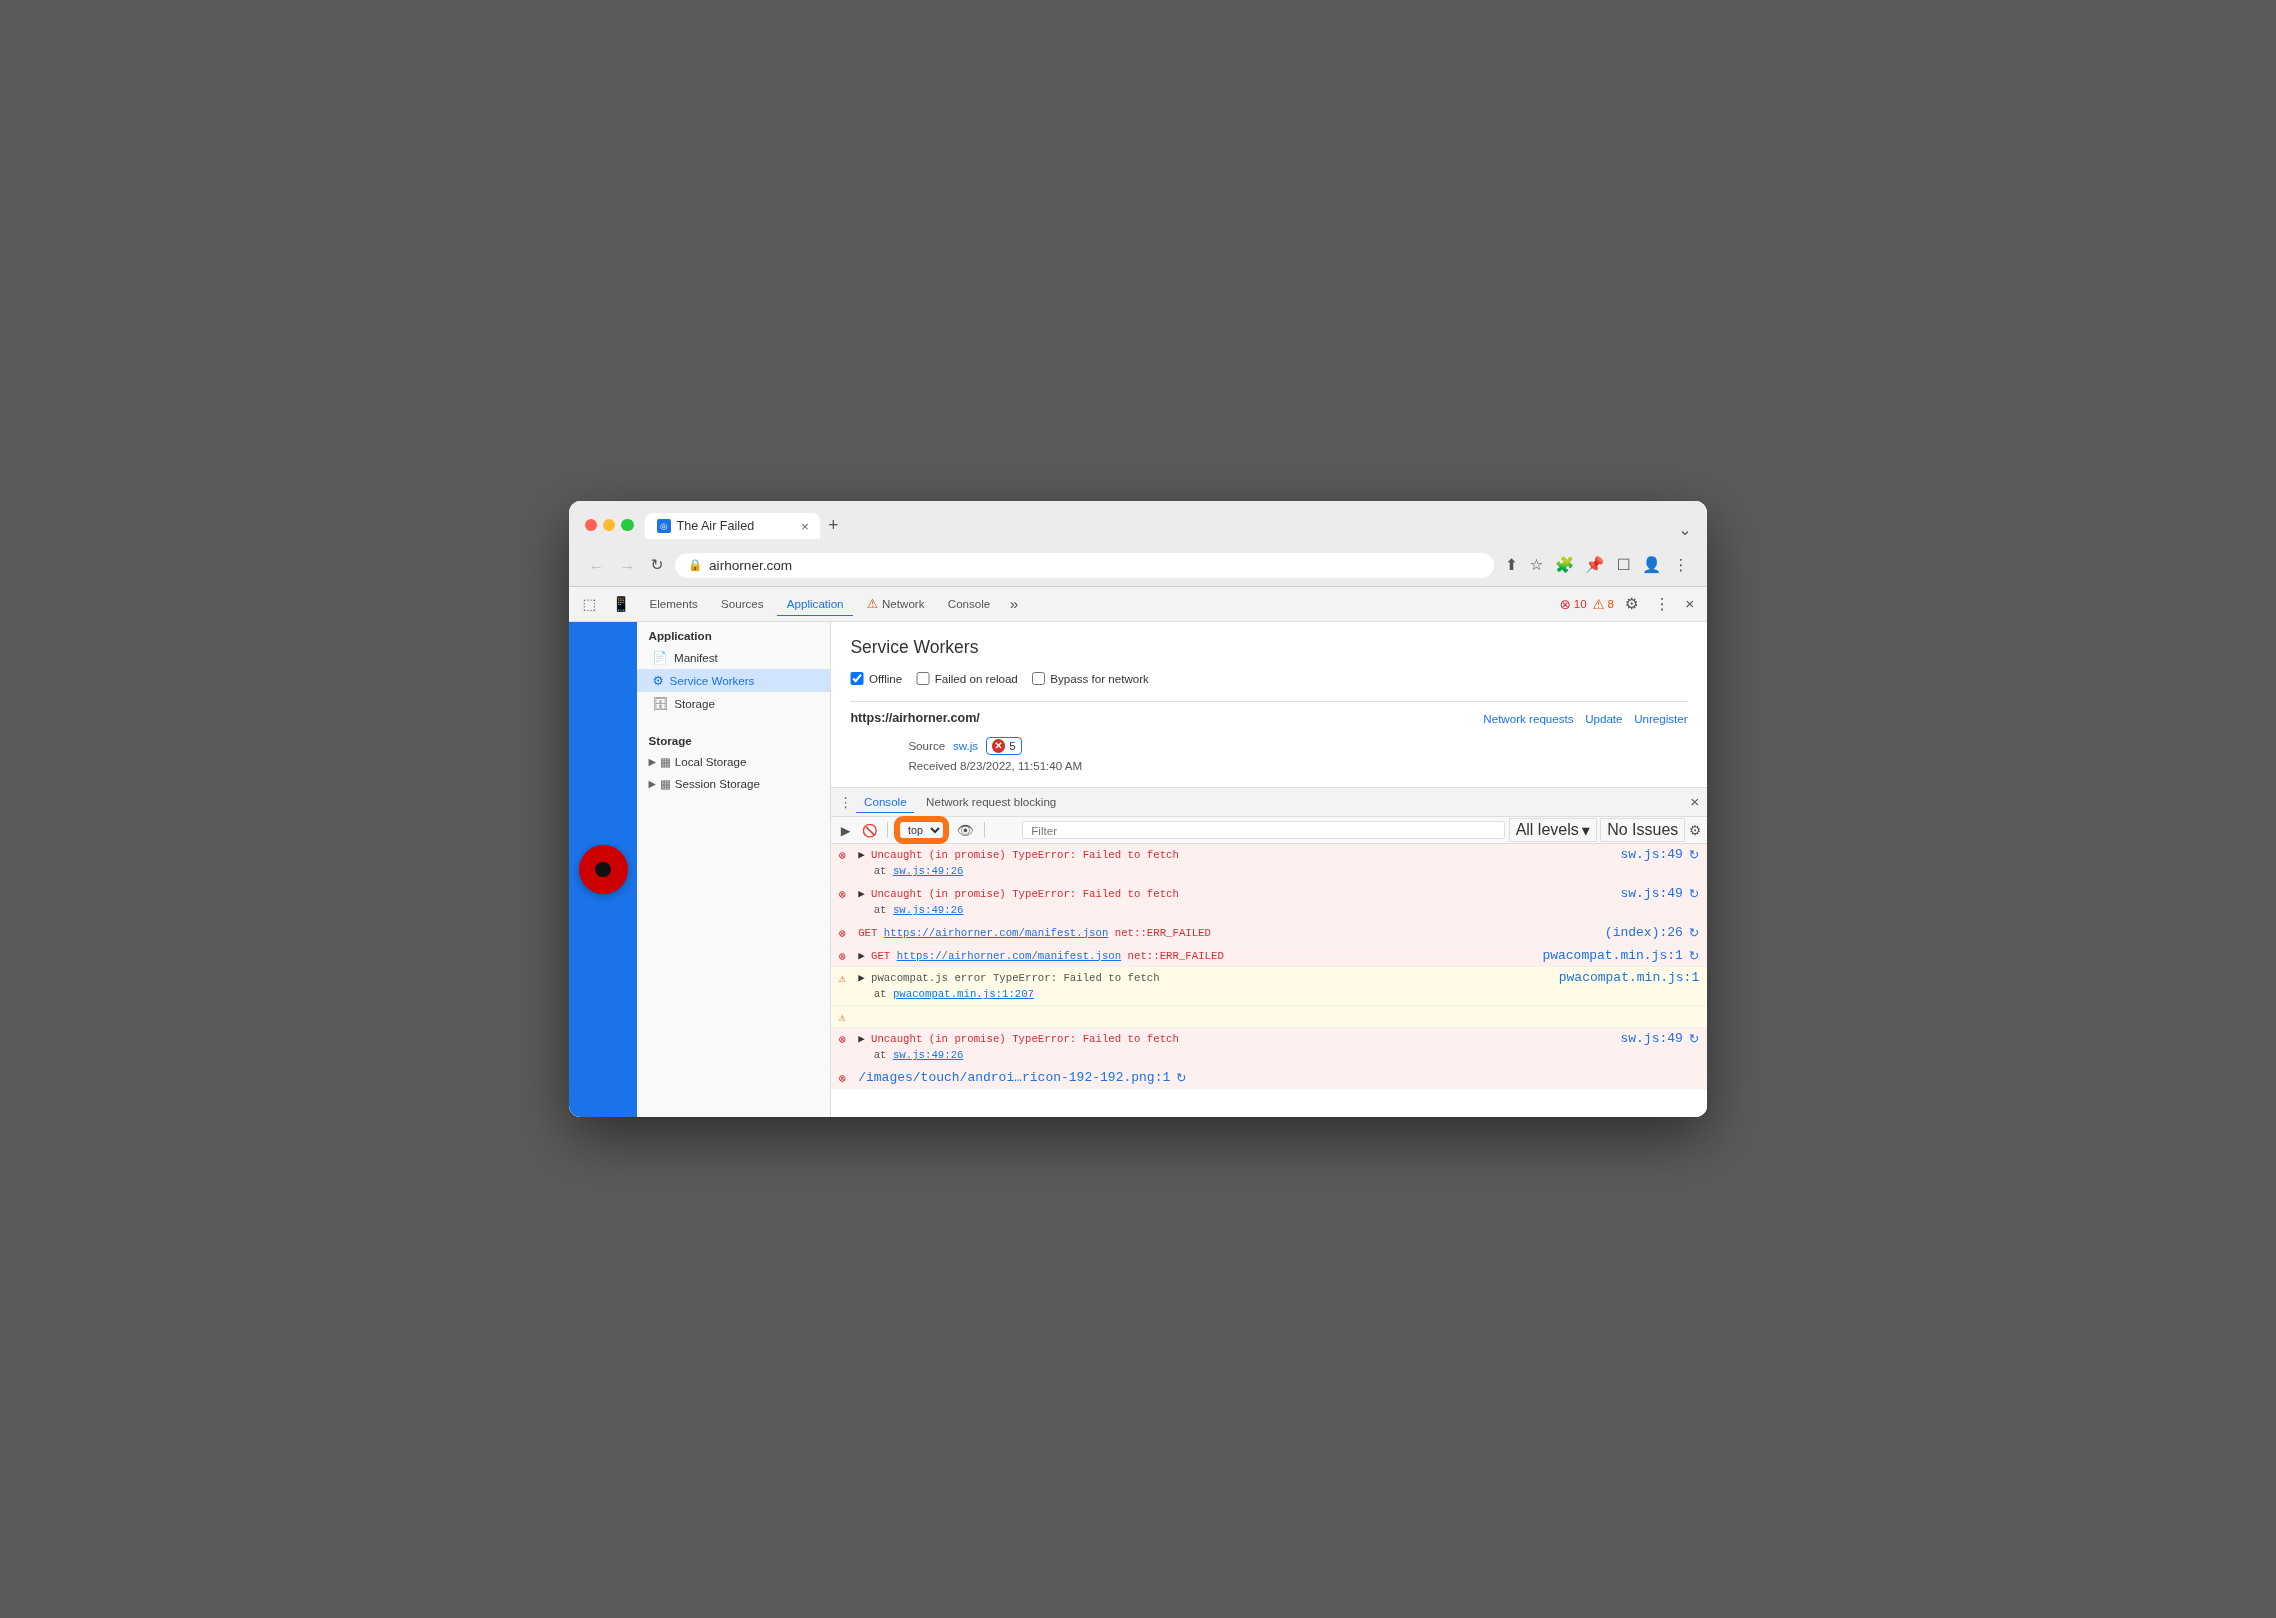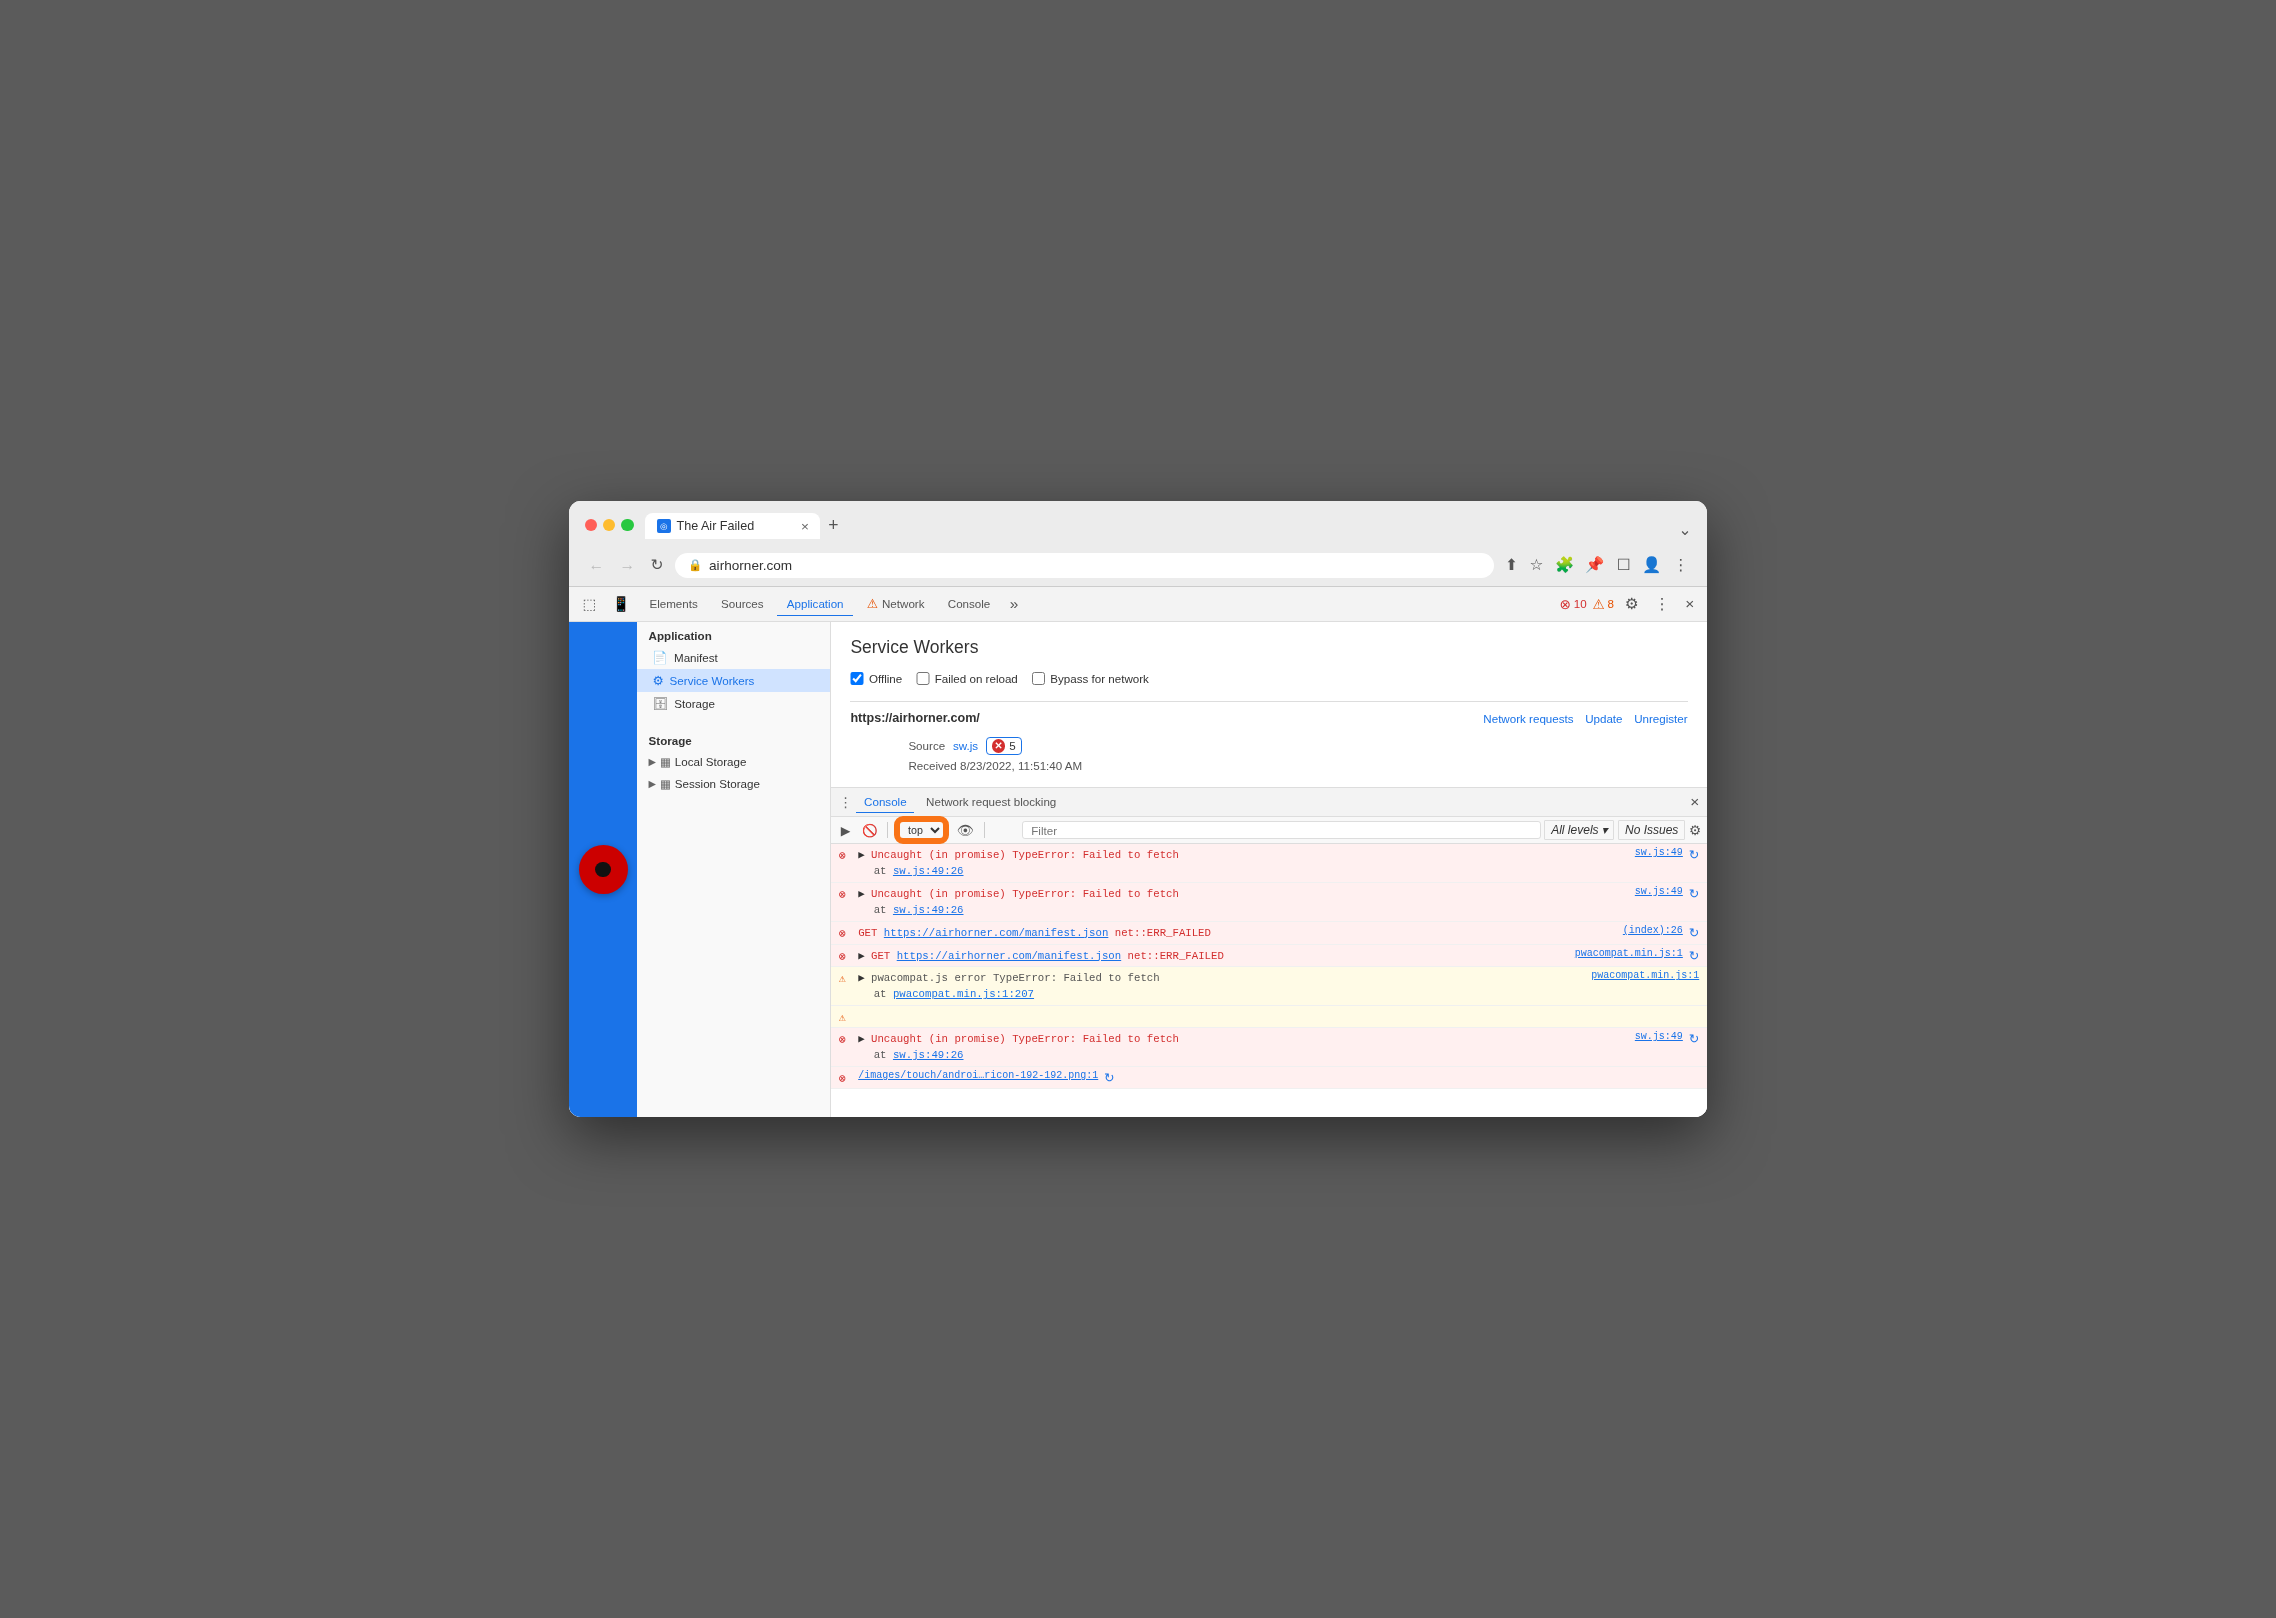--- a/index.html
+++ b/index.html
@@ -443,28 +443,27 @@
       padding: 1.9px 7.8px;
       font-size: 11.6px;
       color: #333;
       outline: none;
       margin-left: 32px;
     }
     .all-levels-btn, .no-issues-btn {
       background: none;
       border: 1px solid #ddd;
       border-radius: 1px;
-      font-size: 12px;
+      font-size: 16px;
       padding: 1.9px 5.8px;
       cursor: pointer;
       color: #333;
       display: flex;
       align-items: center;
       gap: 2.9px;
-      font-style: italic;
     }
     .console-settings-btn {
       background: none;
       border: none;
       cursor: pointer;
       color: #555;
       font-size: 13.6px;
     }
     
     .console-log {
@@ -493,24 +492,23 @@
     .log-icon.warning { color: #e65100; }
     .log-text {
       flex: 1;
       color: #333;
       line-height: 1.5;
     }
     .log-text .error-msg { color: #d32f2f; }
     .log-text .link { color: #1a73e8; text-decoration: underline; cursor: pointer; }
     .log-source {
       color: #1a73e8;
-      text-decoration: underline;
       cursor: pointer;
       white-space: nowrap;
-      font-size: 10px;
+      font-size: 13px;
     }
     .log-reload-btn {
       background: none;
       border: none;
       cursor: pointer;
       color: #1a73e8;
       font-size: 12.6px;
     }
     
     .blue-sidebar {

